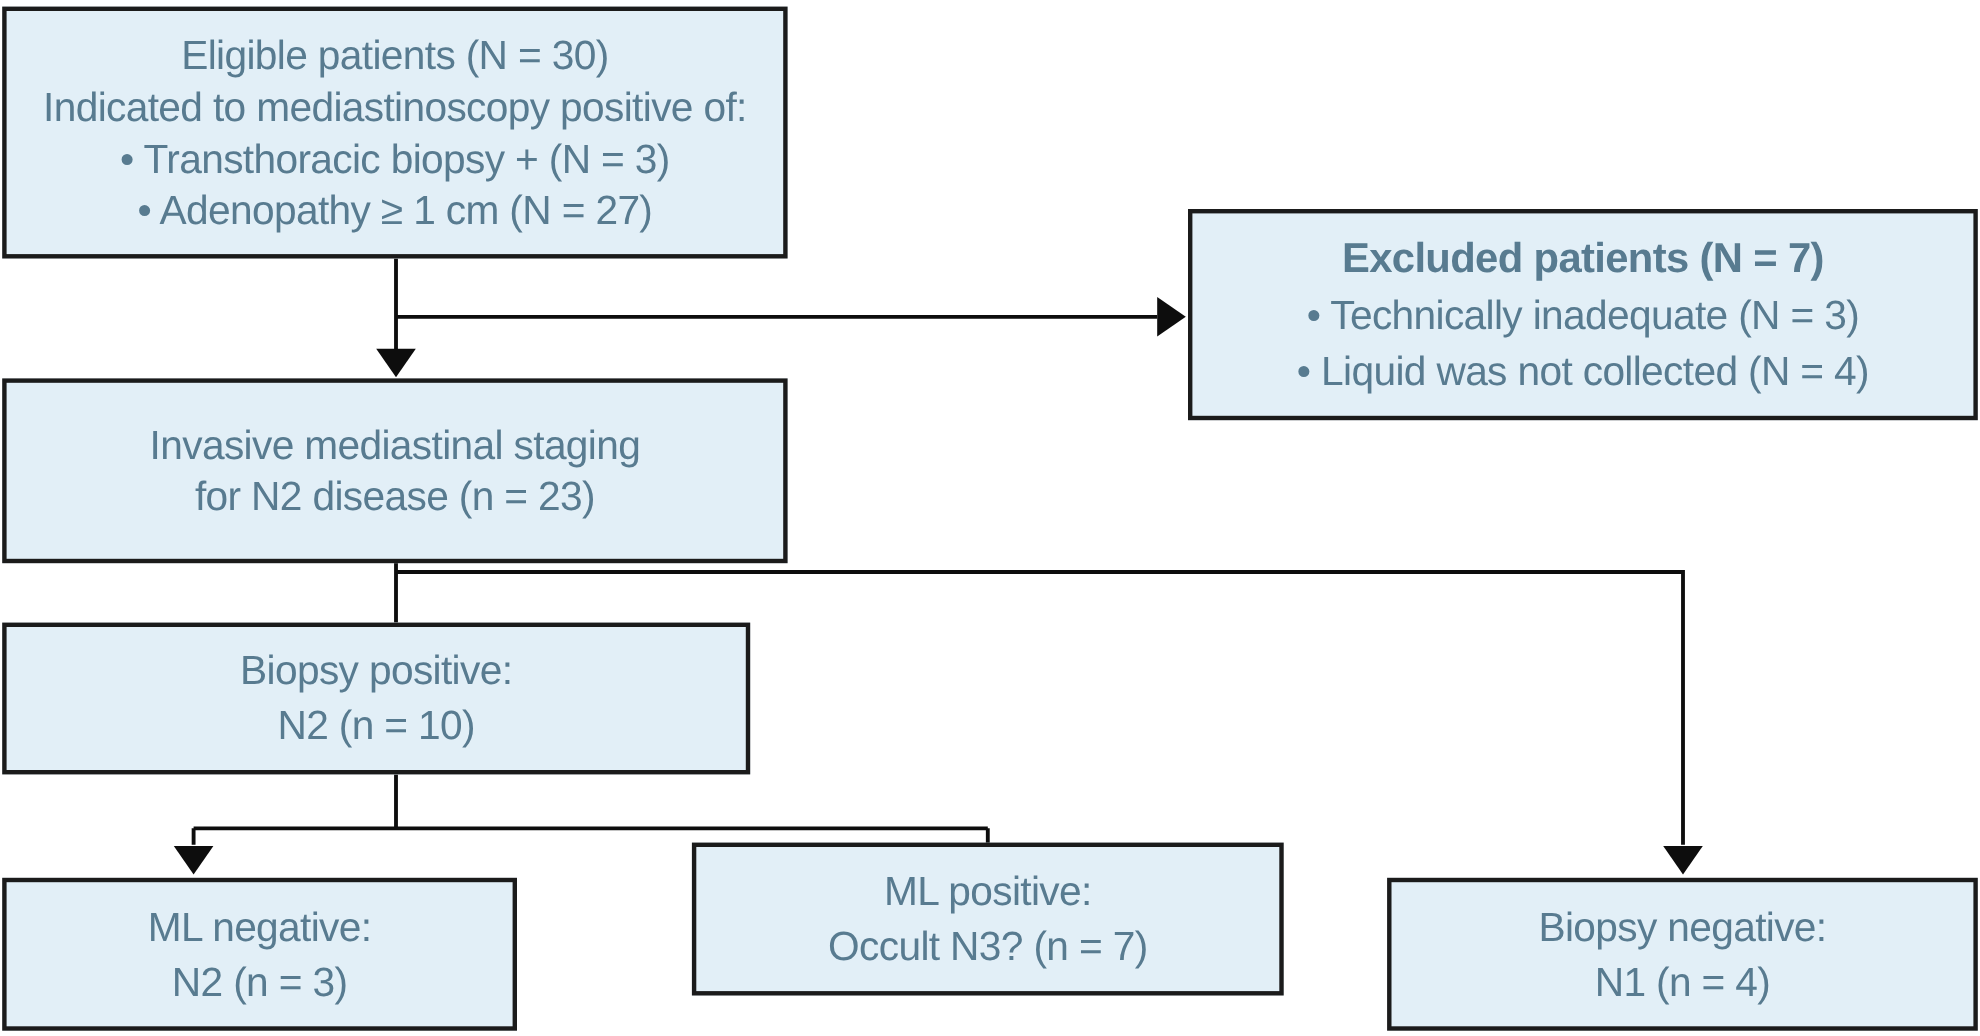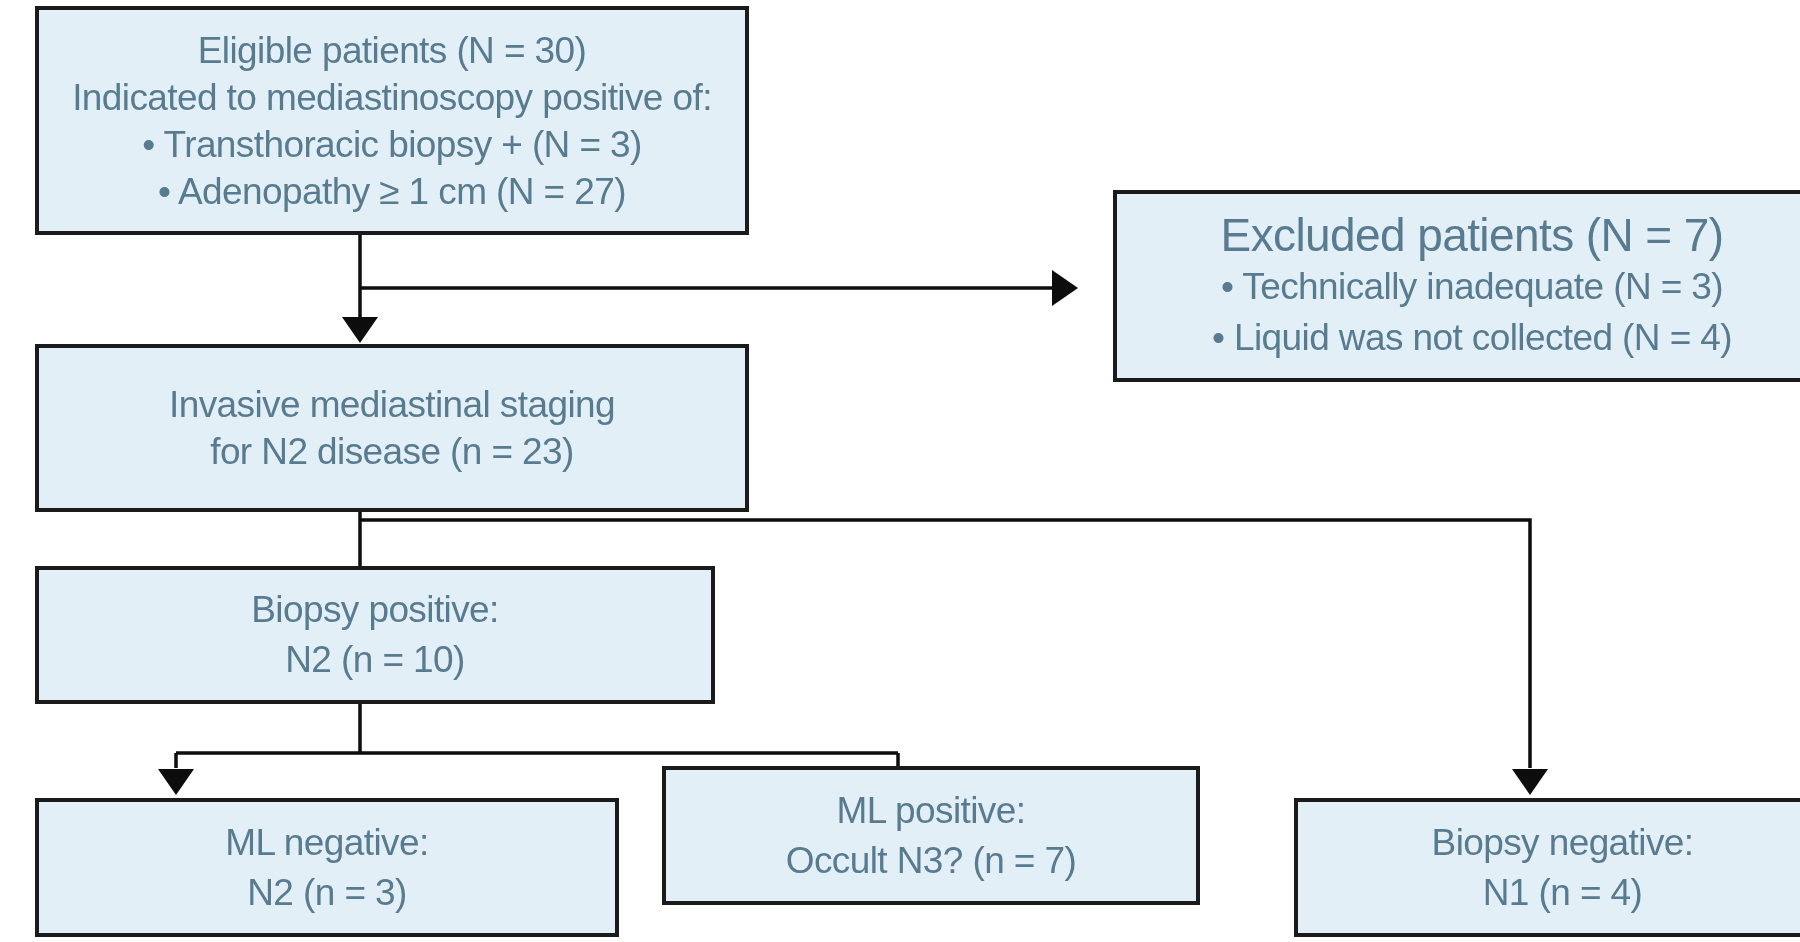--- a/index.html
+++ b/index.html
@@ -19,29 +19,28 @@
   .box{
     position:absolute;
     background:var(--box-fill);
     border:4px solid var(--box-border);
     color:var(--text-color);
     display:flex;flex-direction:column;justify-content:center;align-items:center;
     text-align:center;
     font-size:37px;
     letter-spacing:-0.6px;
     line-height:50px;
-    margin-left:33px;
   }
   .box .t{width:100%;}
-  .box .t.bold{font-weight:normal;font-size:46px;}
+  .box .t.bold{font-weight:bold;font-size:38px;}
   #box-eligible{left:2px;top:6px;width:714px;height:229px;line-height:47px;}
   #box-excluded{left:1080px;top:190px;width:718px;height:192px;line-height:51px;}
   #box-staging{left:2px;top:344px;width:714px;height:168px;line-height:47px;}
   #box-biopsy-positive{left:2px;top:566px;width:680px;height:138px;}
-  #box-ml-negative{left:2px;top:798px;width:584px;height:139px;}
+  #box-ml-negative{left:2px;top:798px;width:468px;height:139px;}
   #box-ml-positive{left:629px;top:766px;width:538px;height:139px;}
   #box-biopsy-negative{left:1261px;top:798px;width:537px;height:139px;}
 </style>
 </head>
 <body>
 
 <div class="canvas">
 
   <svg class="connectors" viewBox="0 0 1800 942" xmlns="http://www.w3.org/2000/svg">
 

